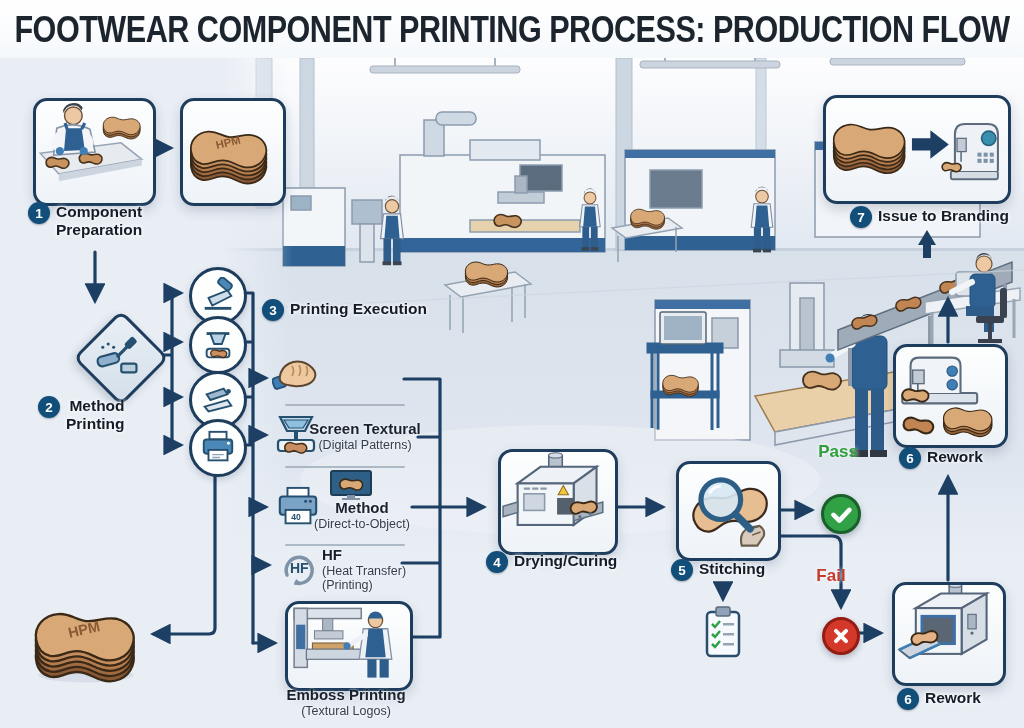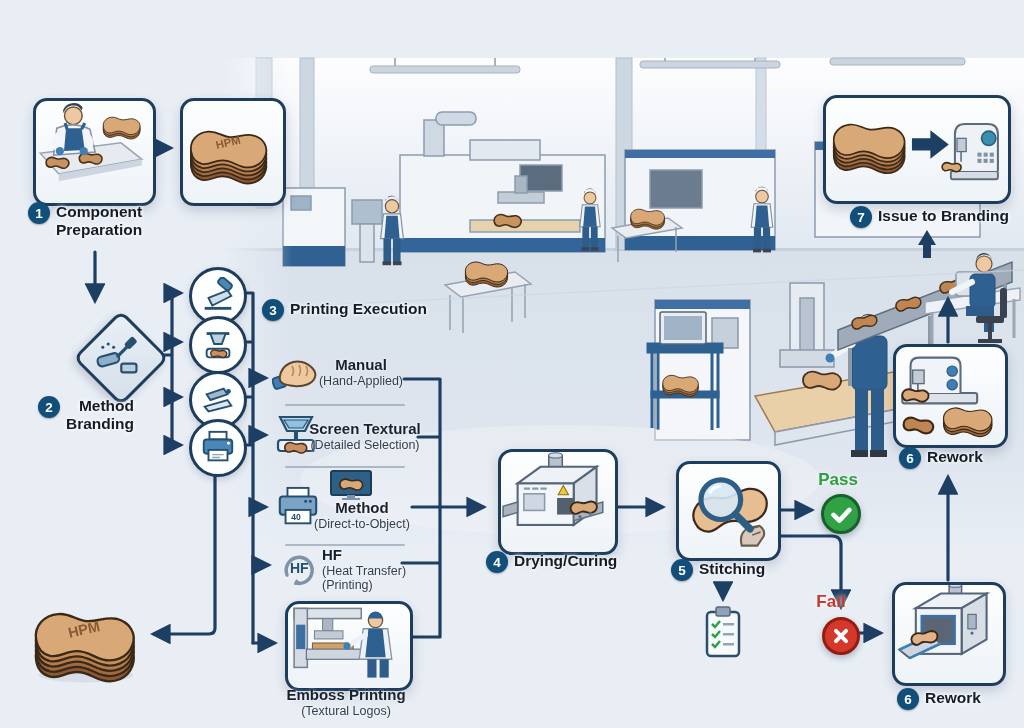--- a/index.html
+++ b/index.html
@@ -29,21 +29,21 @@
   .dicon{position:absolute;left:93px;top:331px;}
   .mrow-icon{position:absolute;}
   .mtext{position:absolute;text-align:center;}
   .mtext .t{font-weight:bold;font-size:15px;color:#18212c;line-height:1.1;
             text-shadow:0 0 3px rgba(255,255,255,.9);}
   .mtext .s{font-size:12.5px;color:#333e4b;line-height:1.18;text-shadow:0 0 3px rgba(255,255,255,.9);}
   .mtext.left{text-align:left;}
   .mdiv{position:absolute;height:2px;background:#9aa7b6;opacity:.75;border-radius:1px;}
   .outlabel{position:absolute;width:46px;text-align:center;font-weight:bold;font-size:17px;
             text-shadow:0 0 4px rgba(255,255,255,.95);}
-  .pass{color:#2f9e3d;} .fail{color:#c43b2c;margin-top:26px;}
+  .pass{color:#2f9e3d;} .fail{color:#c43b2c;}
   .okc,.xc{position:absolute;border-radius:50%;display:flex;align-items:center;justify-content:center;
            box-shadow:0 3px 6px rgba(25,45,75,.3);}
   .okc{left:821px;top:494px;width:34px;height:34px;background:#31a146;border:3px solid #1a602c;}
   .xc{left:822px;top:617px;width:32px;height:32px;background:#d4382b;border:3px solid #941d12;}
   .clip{position:absolute;left:704px;top:606px;}
 </style>
 </head>
 <body>
 
 <div class="stage">
@@ -292,21 +292,21 @@
     <rect x="29" y="8" width="11" height="7" rx="2" fill="#26506f" transform="rotate(-45 34 11)"></rect>
     <circle cx="9" cy="15" r="1.4" fill="#26506f"></circle>
       <circle cx="14" cy="12" r="1.4" fill="#26506f"></circle>
     <circle cx="19" cy="15" r="1.4" fill="#26506f"></circle>
     <rect x="26" y="30" width="14" height="8" rx="2" fill="#b9cede" stroke="#26506f" stroke-width="2"></rect>
   </svg>
   <div class="steplabel" style="left:38px;top:396px">
     <span class="numchip">2</span>
     <span class="txt">
         <span class="l">Method</span>
-        <span class="l">Branding</span>
+        <span class="l">Printing</span>
       </span>
   </div>
 
   <div class="mcircle" style="left:189px;top:267px">
     <svg width="38" height="38" viewBox="0 0 40 40">
       <rect x="20" y="3" width="15" height="8" rx="3" fill="#4a88b8" stroke="#26506f" stroke-width="2" transform="rotate(40 27 7)"></rect>
       <path d="M10,22 L30,14 L34,20 L14,30 Z" fill="#cfdeeb" stroke="#26506f" stroke-width="2"></path>
       <path d="M6,33 H34" stroke="#26506f" stroke-width="3"></path>
     </svg>
   </div>
@@ -338,36 +338,32 @@
   <div class="steplabel" style="left:262px;top:299px">
     <span class="numchip">3</span>
     <span class="txt">Printing Execution</span>
   </div>
 
   <svg class="mrow-icon" style="left:272px;top:356px" width="48" height="36" viewBox="0 0 48 36">
     <rect x="1" y="21" width="12" height="11" rx="3" fill="#3f7fb5" stroke="#27547c" stroke-width="2" transform="rotate(-18 7 26)"></rect>
     <path d="M8,20 C10,8 22,4 30,6 C38,8 45,15 43,21 C41,28 31,31 22,30 C14,29 6,28 8,20 Z" fill="#eec9a0" stroke="#5d4630" stroke-width="2"></path>
     <path d="M20,10 q3,5 0,10 M27,9 q3,5 0,11 M34,10 q3,5 0,10" stroke="#b58a5c" stroke-width="1.6" fill="none"></path>
   </svg>
-  <div class="mtext" style="left:301px;top:357px;width:120px">
-    <div class="t">Manual</div>
-    <div class="s">(Hand-Applied)</div>
-  </div>
   <div class="mdiv" style="left:285px;top:404px;width:120px"></div>
 
   <svg class="mrow-icon" style="left:273px;top:413px" width="46" height="44" viewBox="0 0 46 42">
     <path d="M7,3 H39 L32,17 H14 Z" fill="#bcd7ea" stroke="#26506f" stroke-width="2.2"></path>
     <path d="M11,6 H35 L30,14 H16 Z" fill="#8fc0e0" stroke="#26506f" stroke-width="1.2"></path>
     <rect x="21" y="17" width="4" height="8" fill="#26506f"></rect>
     <rect x="5" y="26" width="36" height="11" rx="3" fill="#eef2f6" stroke="#26506f" stroke-width="2.2"></rect>
     <use href="#bean" transform="translate(10,26.5) scale(.26)" fill="#c98f62" stroke="#45311d" stroke-width="6"></use>
   </svg>
   <div class="mtext" style="left:303px;top:421px;width:124px">
     <div class="t">Screen Textural</div>
-    <div class="s">(Detailed Selection)</div>
+    <div class="s">(Digital Patterns)</div>
   </div>
   <div class="mdiv" style="left:285px;top:466px;width:120px"></div>
 
   <svg class="mrow-icon" style="left:330px;top:470px" width="42" height="30" viewBox="0 0 42 30">
     <rect x="1" y="1" width="40" height="24" rx="2" fill="#2e5f86" stroke="#1d3d57" stroke-width="2"></rect>
     <use href="#bean" transform="translate(8,7) scale(.27)" fill="#d9a877" stroke="#3a2917" stroke-width="6"></use>
     <rect x="17" y="25" width="8" height="3" fill="#7e93a8"></rect>
     <rect x="12" y="28" width="18" height="2" fill="#7e93a8"></rect>
   </svg>
   <svg class="mrow-icon" style="left:276px;top:486px" width="44" height="44" viewBox="0 0 46 46">
@@ -464,21 +460,21 @@
   </div>
   <svg class="clip" width="38" height="52" viewBox="0 0 38 52">
     <rect x="3" y="6" width="32" height="44" rx="4" fill="#f7fafc" stroke="#2c4e6e" stroke-width="2.5"></rect>
     <rect x="12" y="1" width="14" height="9" rx="2" fill="#8fa3b8" stroke="#5c6b7c" stroke-width="1.5"></rect>
     <path d="M8,18 l3,3 5,-6 M8,28 l3,3 5,-6 M8,38 l3,3 5,-6" stroke="#2fa049" stroke-width="2.5" fill="none"></path>
     <rect x="19" y="17" width="11" height="2.5" fill="#95a3b3"></rect>
     <rect x="19" y="27" width="11" height="2.5" fill="#95a3b3"></rect>
     <rect x="19" y="37" width="11" height="2.5" fill="#95a3b3"></rect>
   </svg>
 
-  <div class="outlabel pass" style="left:815px;top:470px">Pass</div>
+  <div class="outlabel pass" style="left:815px;top:442px">Pass</div>
   <div class="okc">
     <svg width="30" height="30" viewBox="0 0 36 36">
         <path d="M9,19 l7,7 L28,13" stroke="#fff" stroke-width="5.5" fill="none" stroke-linecap="round" stroke-linejoin="round"></path>
       </svg>
   </div>
   <div class="outlabel fail" style="left:808px;top:566px">Fail</div>
   <div class="xc">
     <svg width="26" height="26" viewBox="0 0 36 36">
         <path d="M11,11 L25,25 M25,11 L11,25" stroke="#fff" stroke-width="5.5" stroke-linecap="round"></path>
       </svg>
@@ -540,13 +536,16 @@
           <rect x="160" y="58" width="4" height="4"></rect>
       </g>
       <use href="#bean" transform="translate(112,60) scale(.22)" fill="#d9a877" stroke="#3a2917" stroke-width="7"></use>
     </svg>
   </div>
   <div class="steplabel" style="left:850px;top:206px">
     <span class="numchip">7</span>
     <span class="txt">Issue to Branding</span>
   </div>
 
+  <div class="titlebar">
+    <h1>FOOTWEAR COMPONENT PRINTING PROCESS: PRODUCTION FLOW</h1>
+  </div>
 </div>
 
 </body></html>

